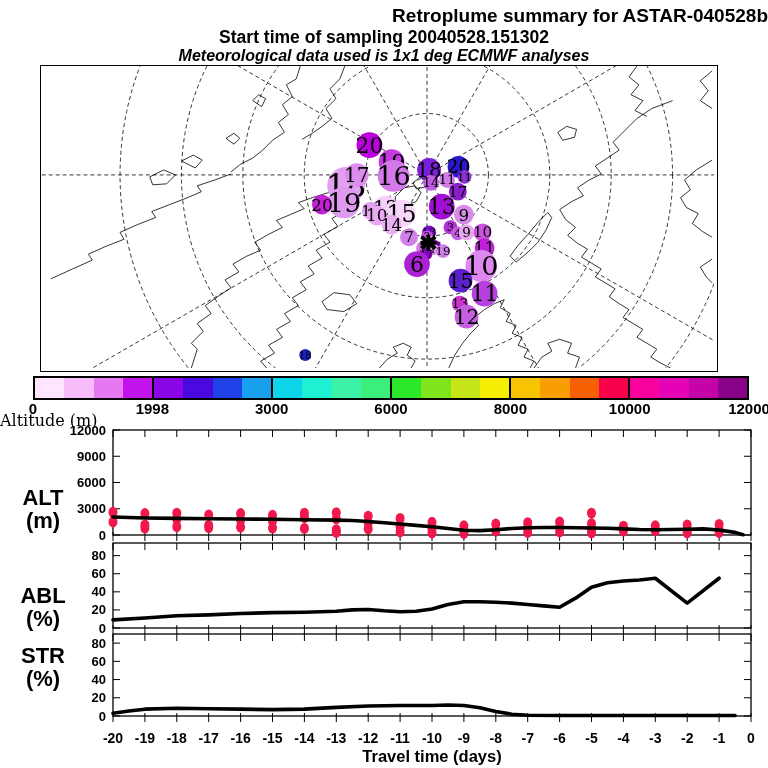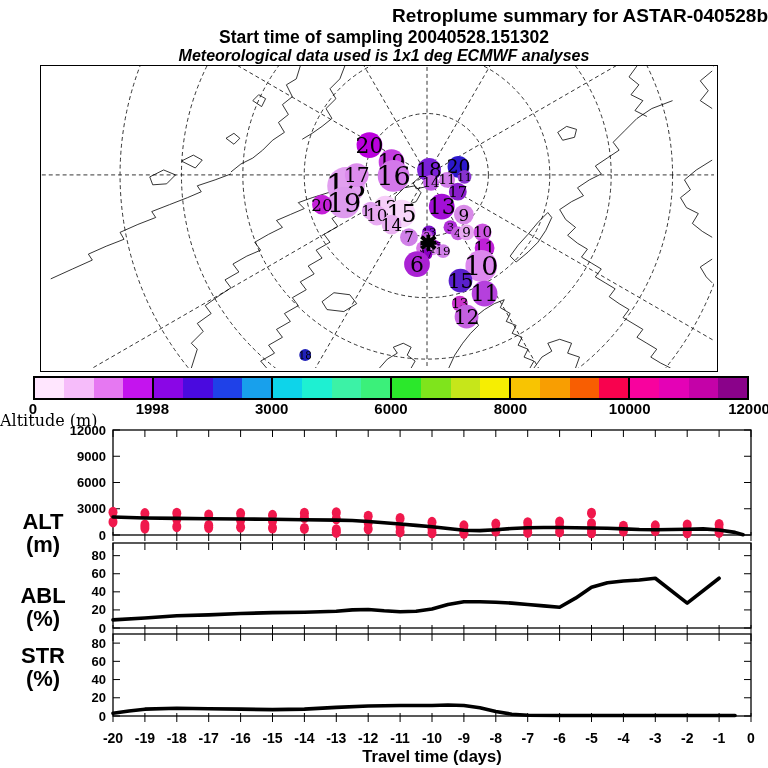--- a/index.html
+++ b/index.html
@@ -24,21 +24,21 @@
   .cbar-ticks{position:absolute;left:33px;top:400px;width:716px;height:18px;}
   .cb-tick{position:absolute;transform:translateX(-50%);font-size:15px;font-weight:bold;}
   .cbar-title{position:absolute;left:0;top:411px;width:632px;
         font-family:"DejaVu Serif",serif;font-size:16px;}
   #charts{position:absolute;left:0;top:0;width:768px;height:768px;}
   .ytick{font:bold 13px "Liberation Sans",sans-serif;fill:#000;}
   .xtick{font:bold 14px "Liberation Sans",sans-serif;fill:#000;}
   .xtitle{font:bold 16.5px "Liberation Sans",sans-serif;fill:#000;}
   .plabel{position:absolute;left:2px;width:82px;text-align:center;
           font-size:22px;font-weight:bold;line-height:23px;}
-  #pl-alt{top:510px;} #pl-abl{top:584px;} #pl-str{top:644px;text-align:center;}
+  #pl-alt{top:486px;} #pl-abl{top:584px;} #pl-str{top:644px;text-align:center;}
 </style>
 </head>
 <body>
 
 <div class="page">
 
   <div class="hdr1">Retroplume summary for ASTAR-040528b</div>
   <div class="hdr2">
     <span>Start time of sampling 20040528.151302</span>
   </div>

